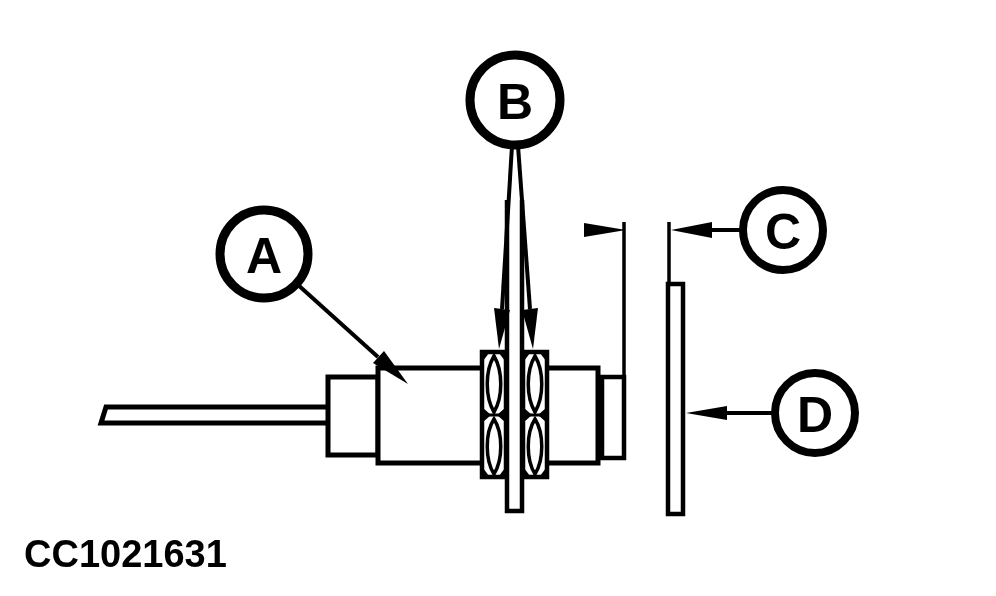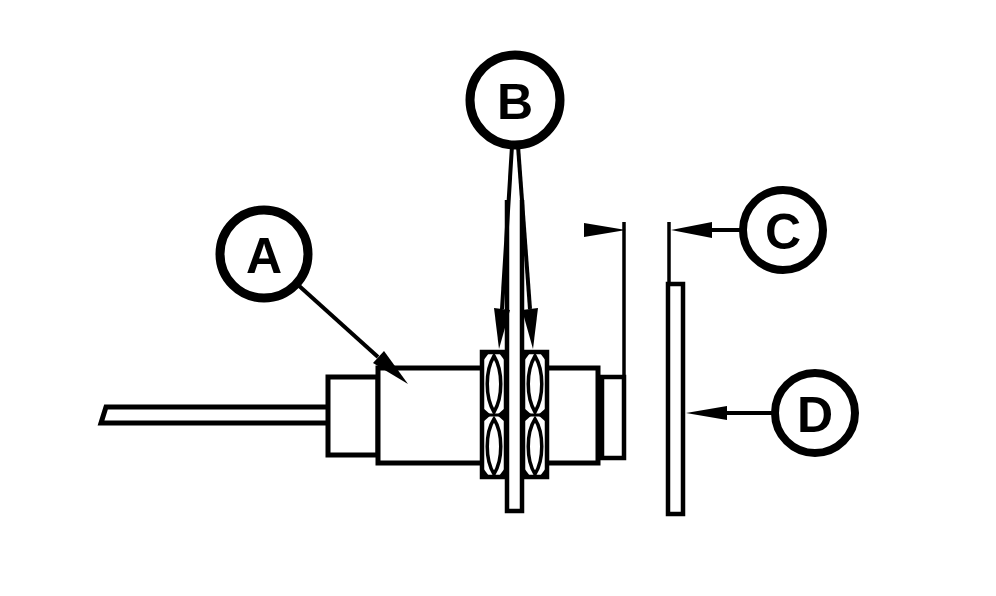--- a/index.html
+++ b/index.html
@@ -99,14 +99,15 @@
     <circle cx="515" cy="100" r="45" fill="#ffffff" stroke="#000000" stroke-width="9"></circle>
     <text class="callout-letter" x="515" y="102" text-anchor="middle" dominant-baseline="central">B</text>
 
     <circle cx="783" cy="230" r="40" fill="#ffffff" stroke="#000000" stroke-width="8"></circle>
     <text class="callout-letter" x="783" y="232" text-anchor="middle" dominant-baseline="central">C</text>
 
     <circle cx="815" cy="413" r="40" fill="#ffffff" stroke="#000000" stroke-width="8"></circle>
     <text class="callout-letter" x="815" y="415" text-anchor="middle" dominant-baseline="central">D</text>
   </svg>
 
+  <div class="figure-code">CC1021631</div>
 
 </div>
 
 </body></html>

